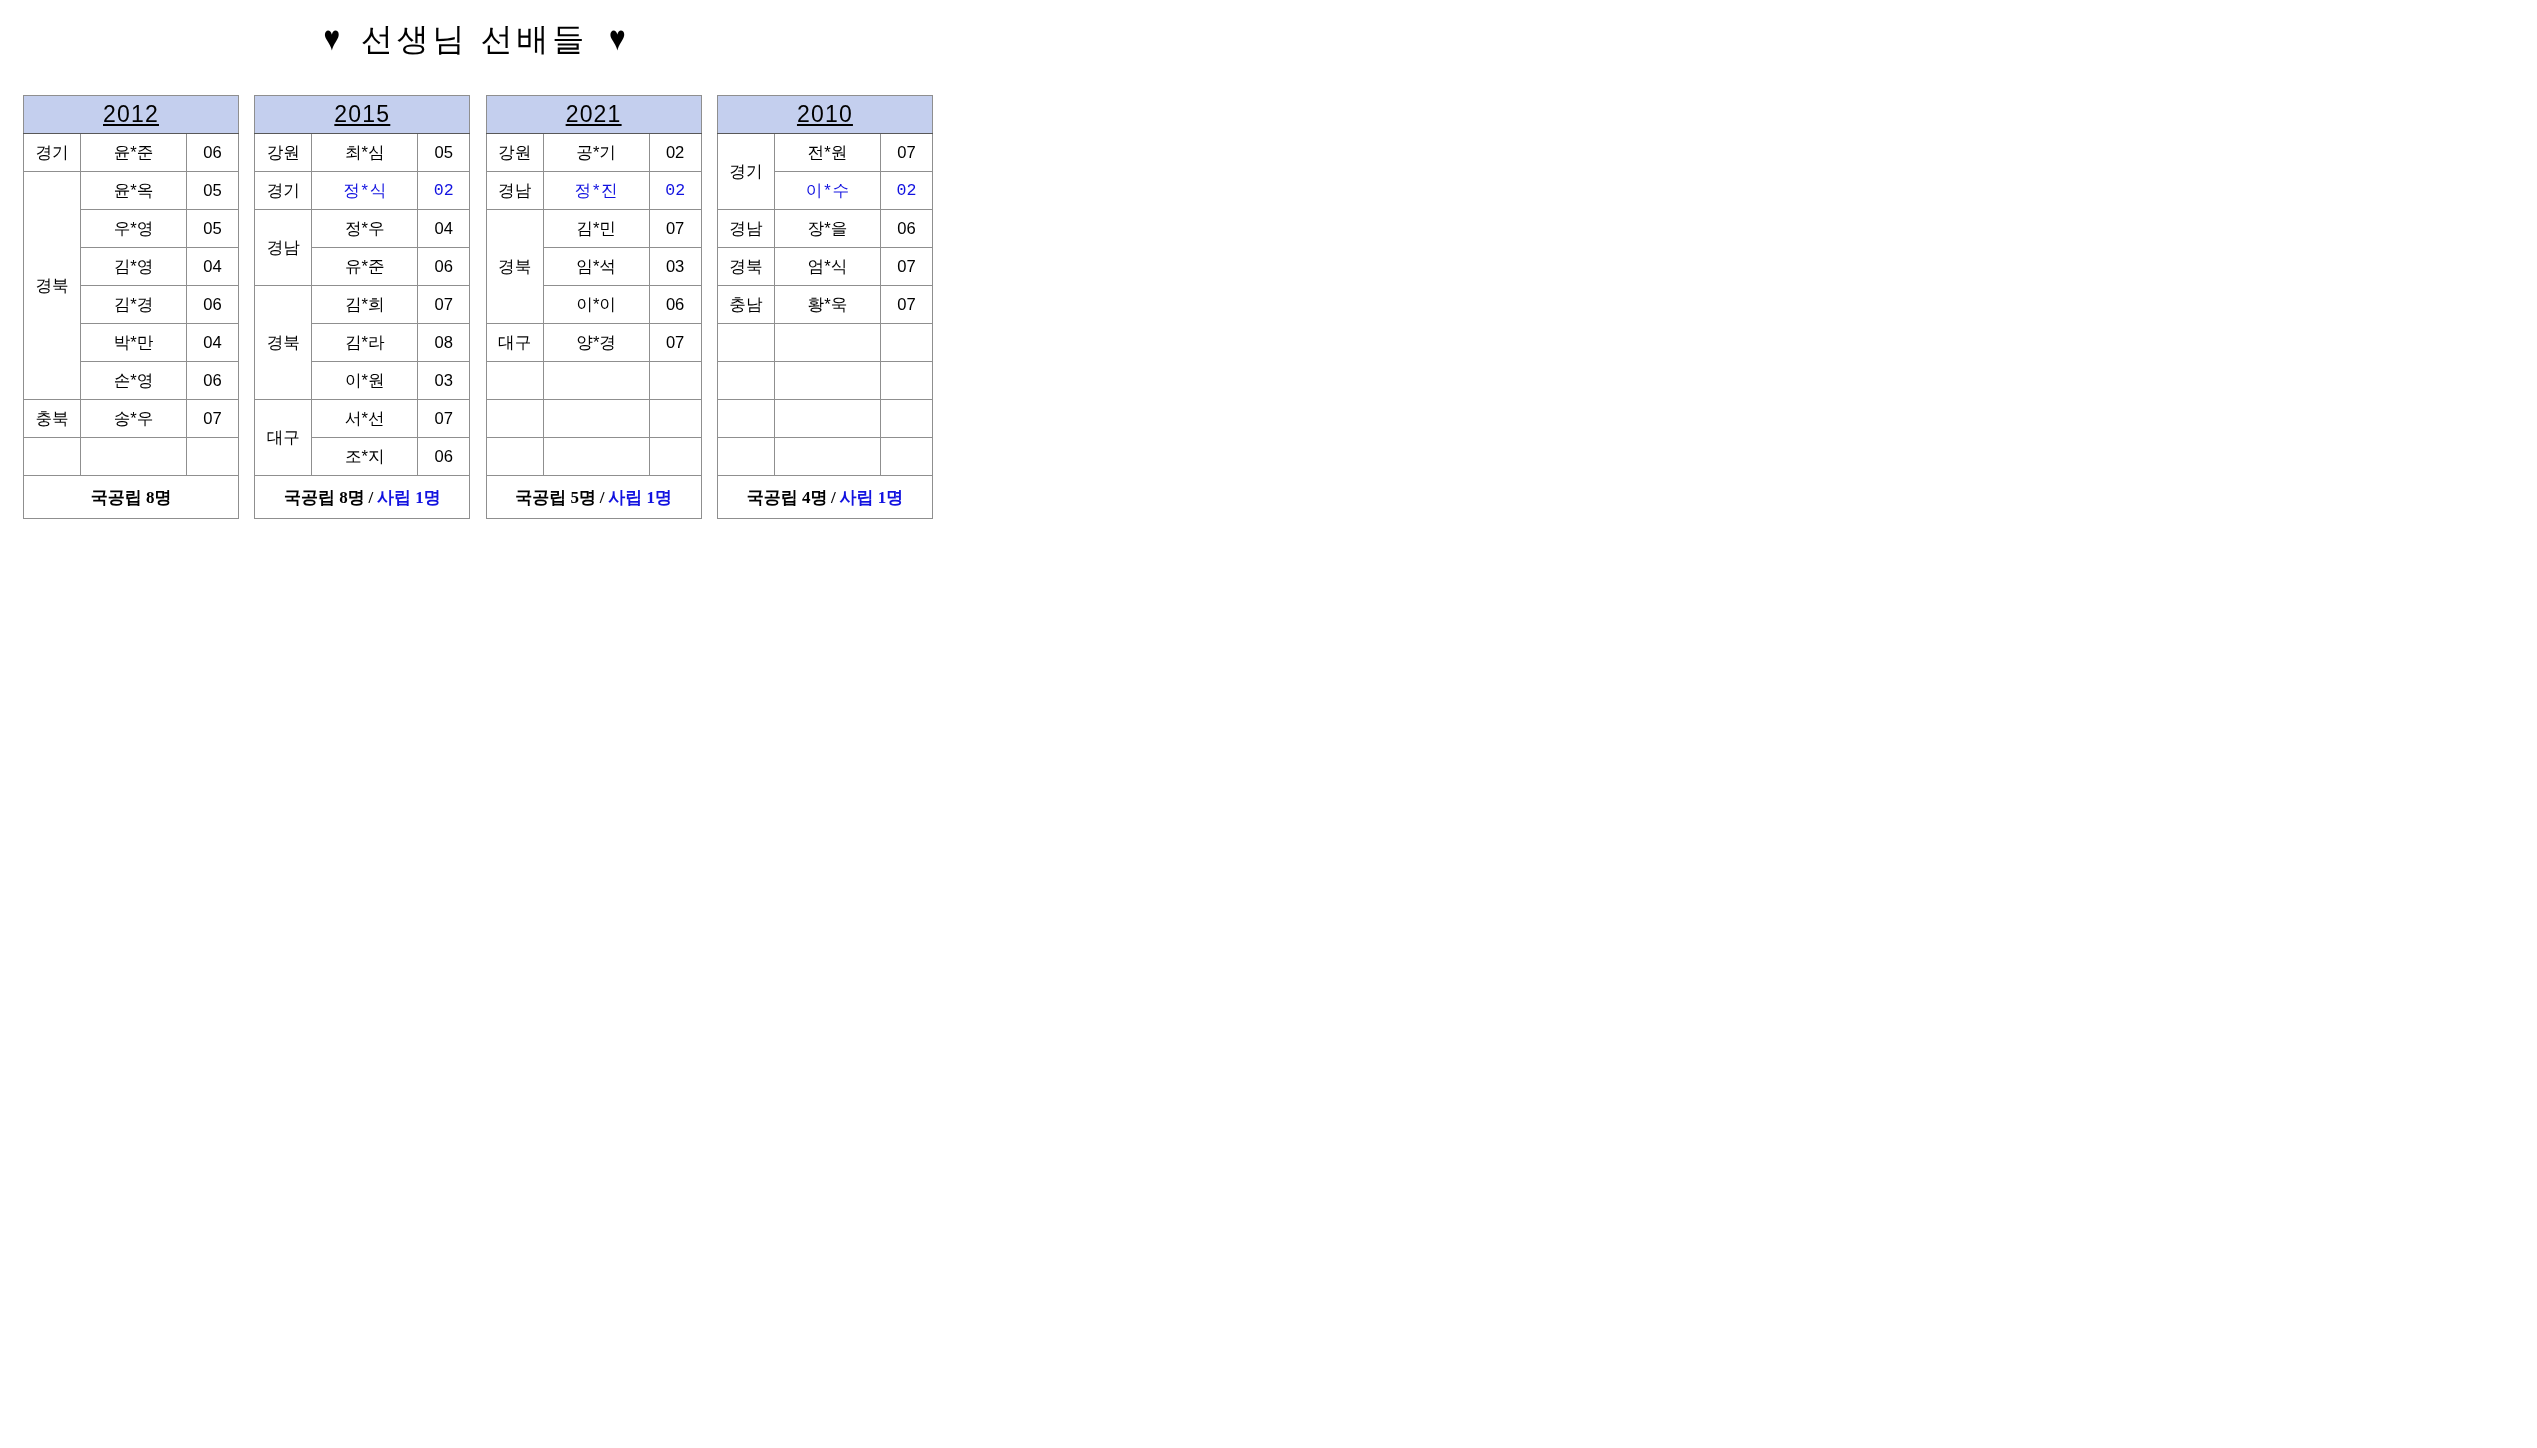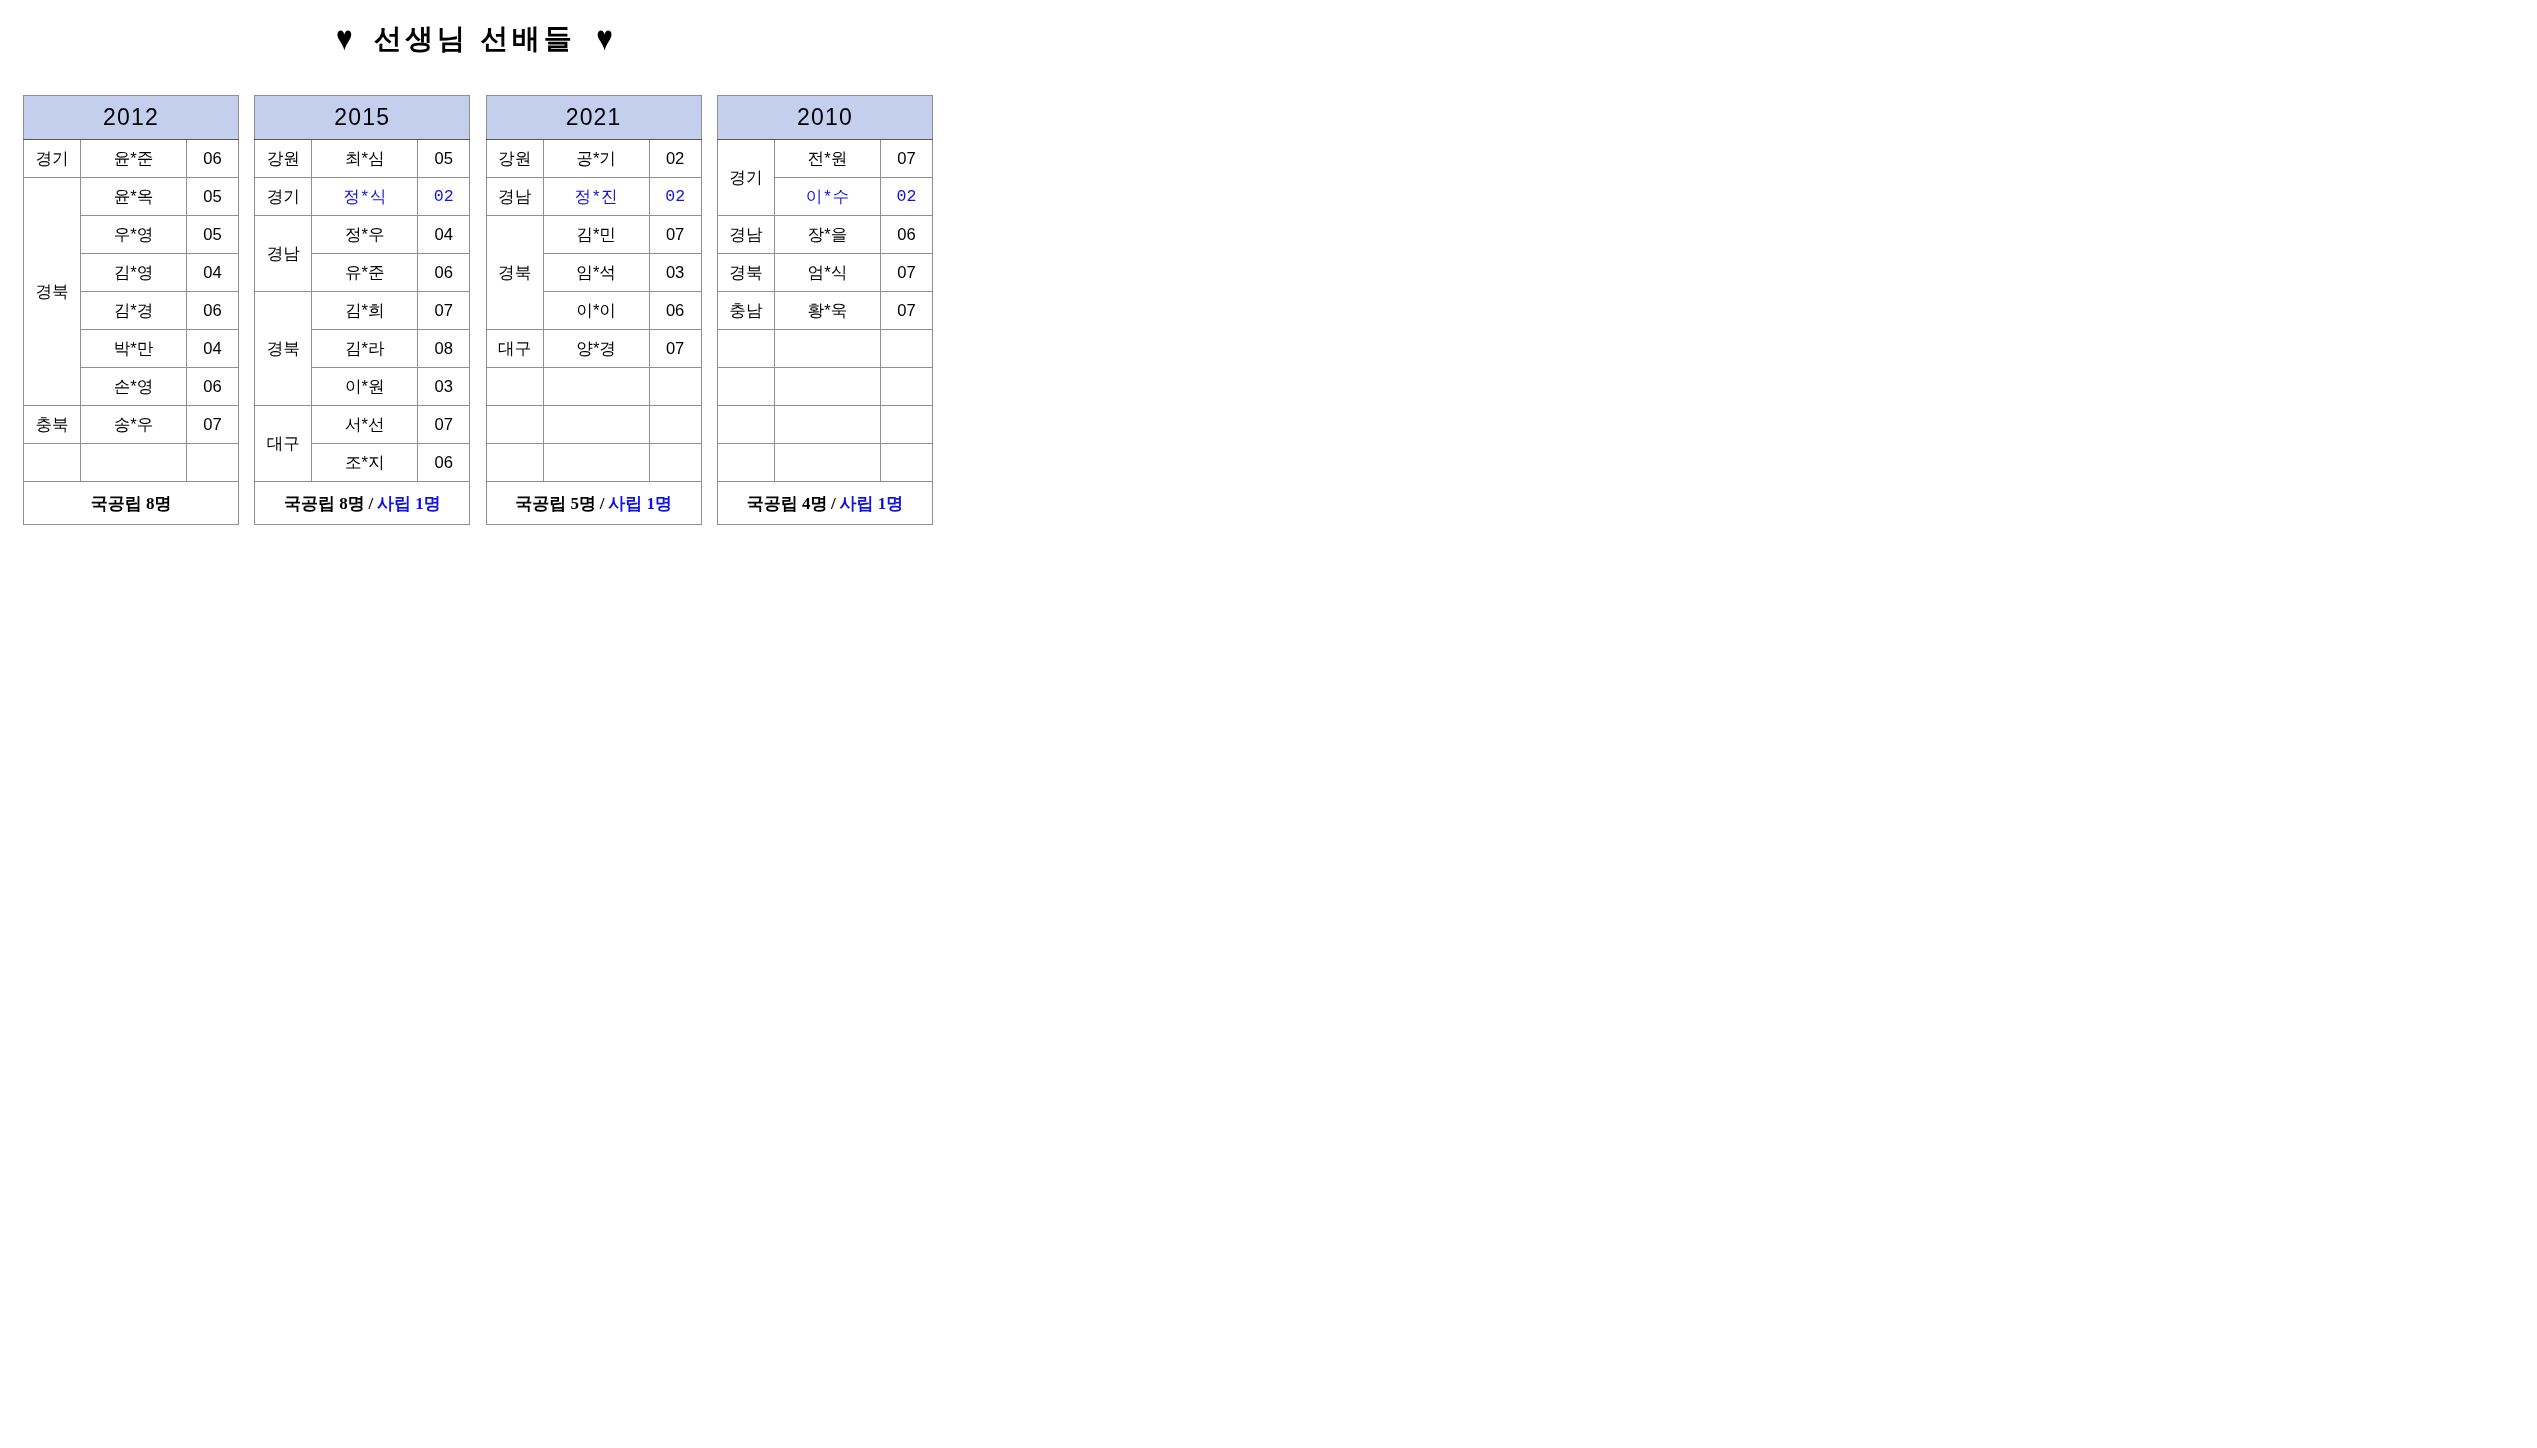--- a/index.html
+++ b/index.html
@@ -26,22 +26,22 @@
     align-items: center;
     gap: 21px;
     color: #000000;
   }
   .title .heart {
     font-size: 28px;
     line-height: 1;
     transform: scaleY(1.25);
   }
   .title .title-text {
-    font-size: 28px;
-    font-weight: 700;
+    font-size: 32px;
+    font-weight: 400;
     letter-spacing: 3.7px;
     line-height: 1;
   }
   .tables {
     position: absolute;
     left: 23px;
     top: 95px;
     display: flex;
     gap: 15.3px;
   }
@@ -58,21 +58,21 @@
   .year-table th, .year-table td {
     border: 0.6px solid var(--border-light);
     text-align: center;
     vertical-align: middle;
     padding: 0;
     color: #000000;
     font-size: 16.6px;
     font-weight: 500;
     overflow: hidden;
   }
-  .year-table thead tr { height: 44px; }
+  .year-table thead tr { height: 38px; text-decoration: underline; }
   .year-table tbody tr { height: 38px; }
   .year-table tfoot tr { height: 43px; }
   .year-table thead th {
     background: var(--header-bg);
     font-size: 23px;
     font-weight: 500;
     letter-spacing: 1.2px;
     border-bottom: 1.2px solid var(--border-heavy);
   }
   .year-table tbody tr.group-start td {

